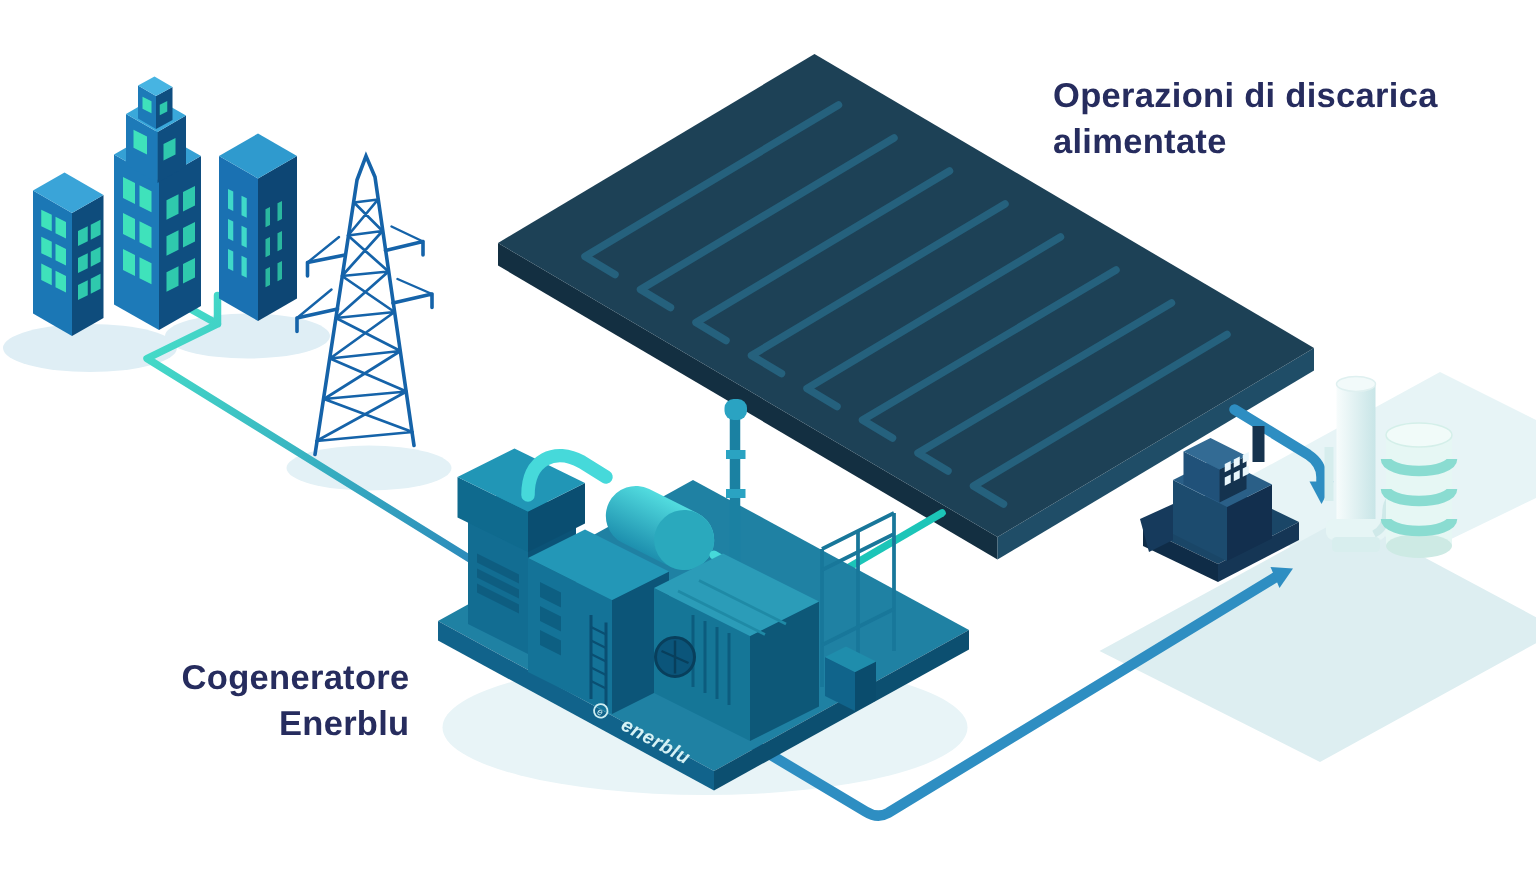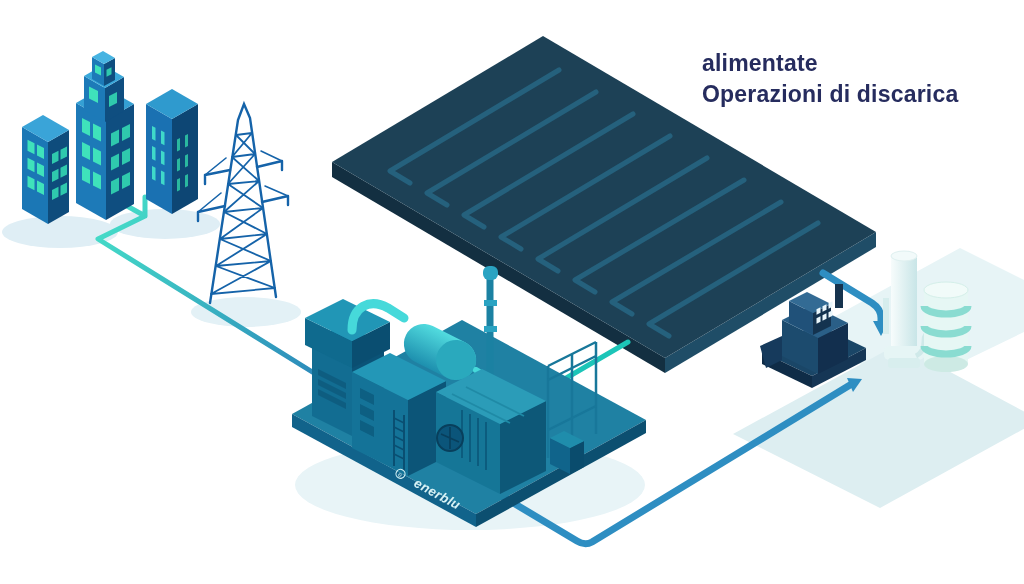--- a/index.html
+++ b/index.html
@@ -282,17 +282,21 @@
 
     <g transform="translate(430,495) rotate(28.5)">
       <circle cx="-36" cy="-4.5" r="4.5" fill="none" stroke="#cfeef2" stroke-width="1.2"></circle>
       <text x="-36" y="-1.5" font-size="6.5" text-anchor="middle" fill="#cfeef2">e</text>
       <text x="6" y="0" font-size="13" font-weight="bold" font-style="italic" text-anchor="middle" fill="#d6f2f5" letter-spacing="0.5">enerblu</text>
     </g>
   </g>
 </svg>
 
 <div class="lbl lbl-landfill">
+  <div>Operazioni di discarica</div>
   <div>alimentate</div>
-  <div>Operazioni di discarica</div>
 </div>
-
+<div class="lbl lbl-cogen">
+  <div>Cogeneratore</div>
+  <div>Enerblu</div>
 </div>
 
+</div>
+
 </body></html>

